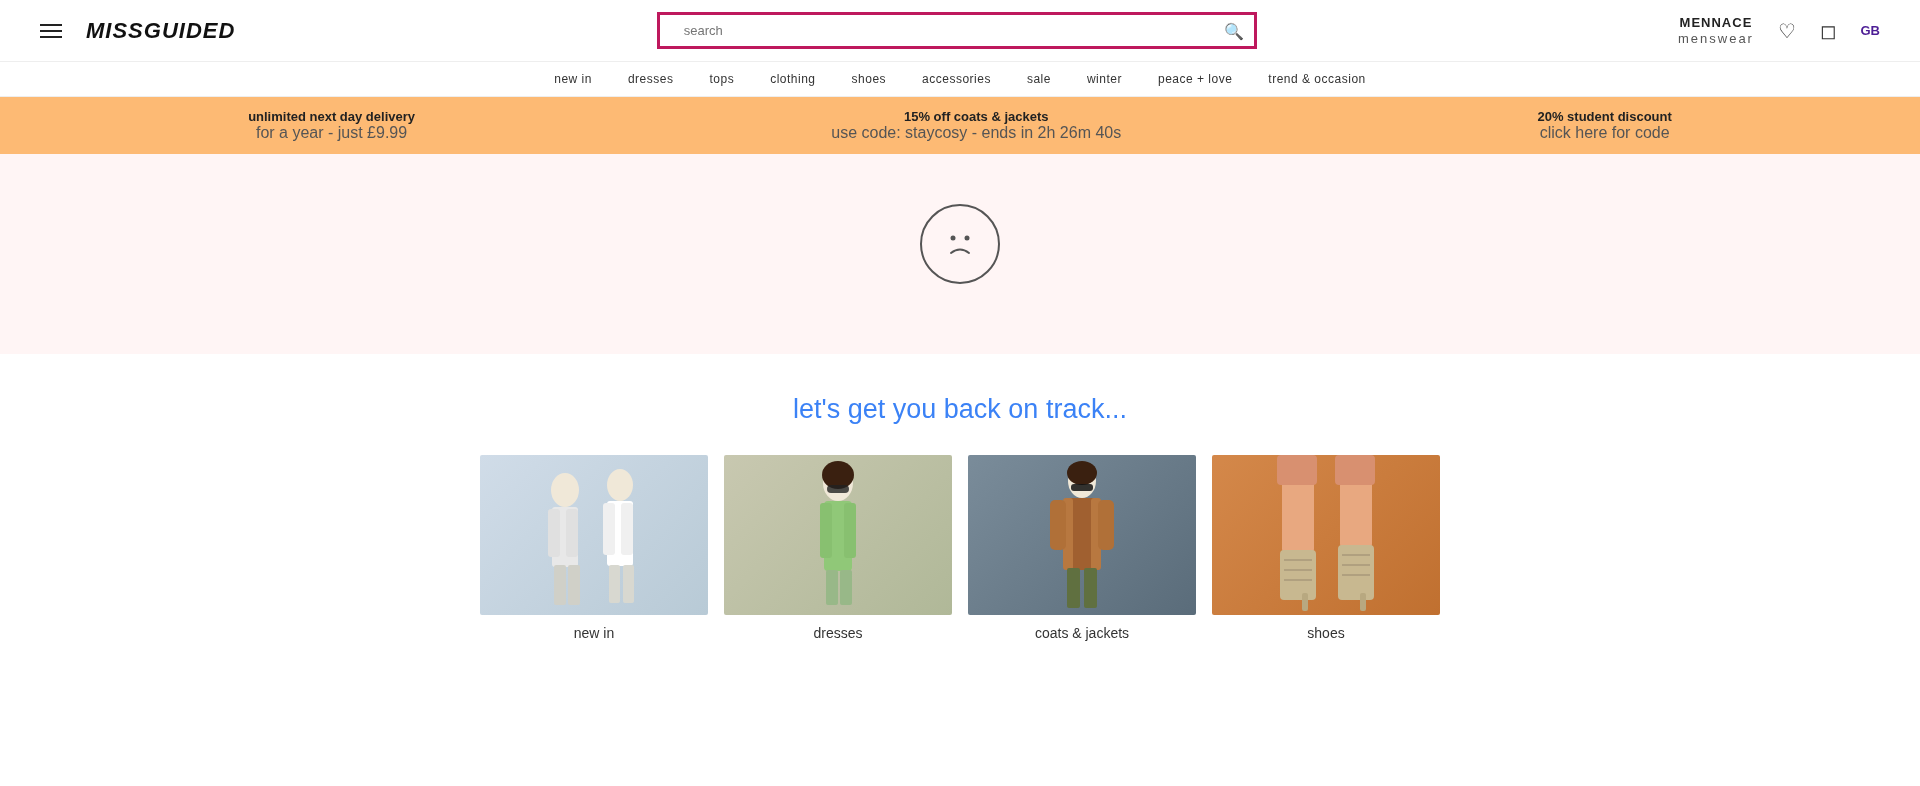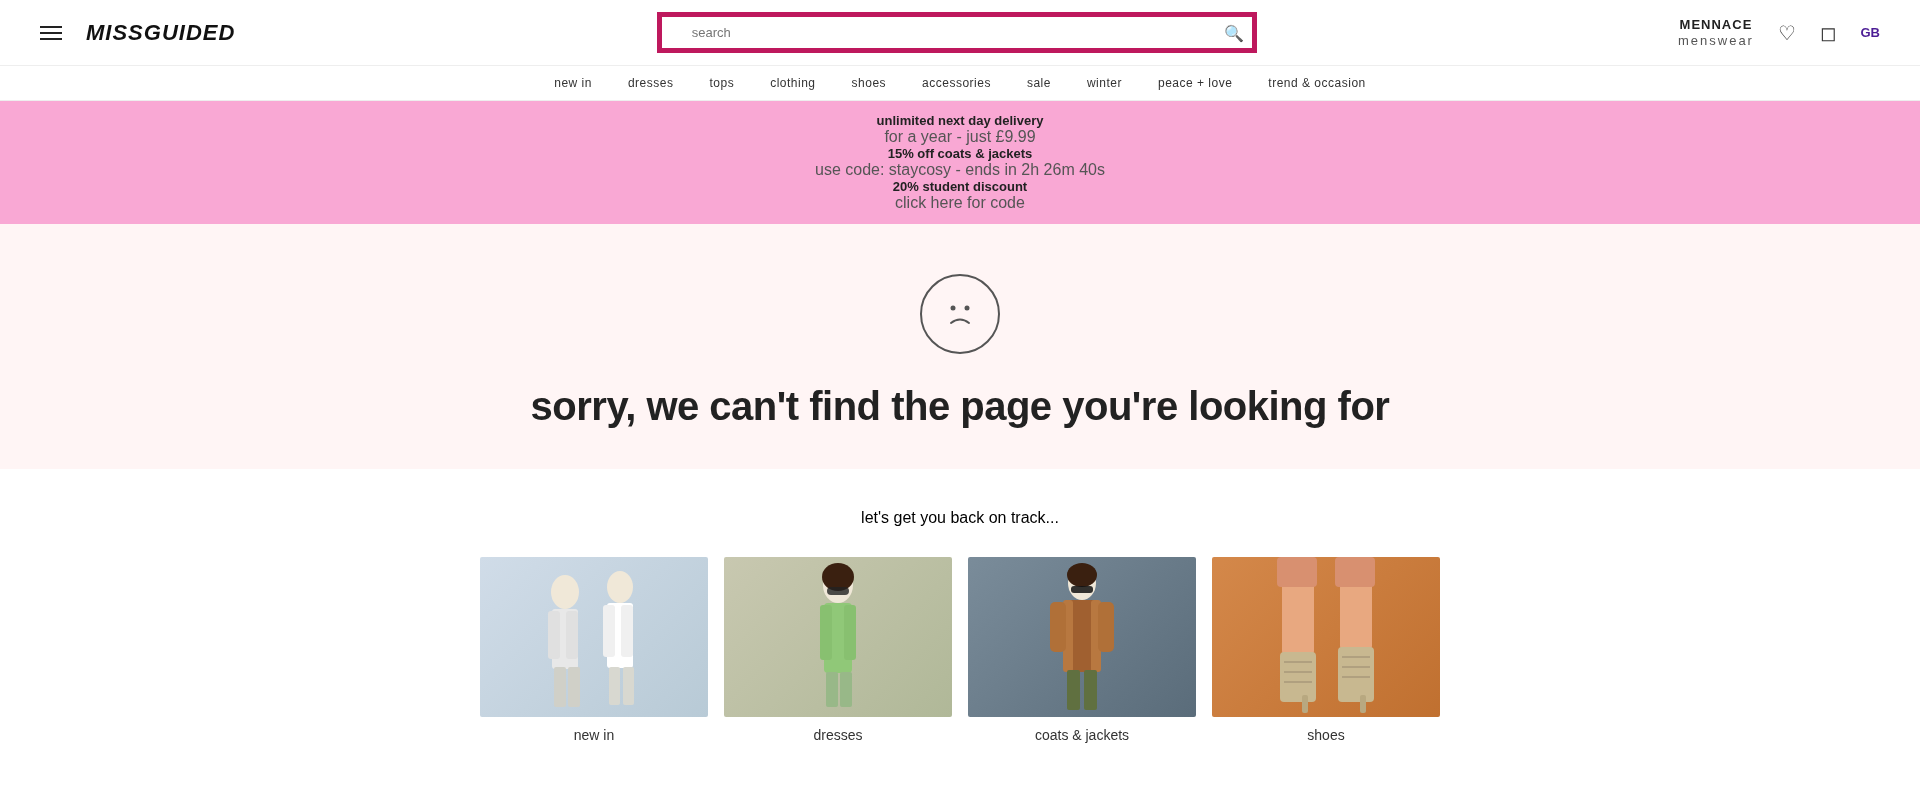--- a/index.html
+++ b/index.html
@@ -39,22 +39,22 @@
       font-style: italic;
     }
     .search-container {
       flex: 1;
       max-width: 600px;
       margin: 0 40px;
       position: relative;
     }
     .search-input {
       width: 100%;
-      border: 5px solid #be185d;
-      padding: 8px 40px 8px 30px;
+      border: 3px solid #be185d;
+      padding: 8px 40px 8px 24px;
       font-size: 13px;
       color: #999;
       outline: none;
     }
     .search-icon {
       position: absolute;
       right: 12px;
       top: 50%;
       transform: translateY(-50%);
       color: #555;
@@ -104,26 +104,25 @@
     .nav a {
       text-decoration: none;
       font-size: 12px;
       color: #333;
       letter-spacing: 0.5px;
       text-transform: lowercase;
     }
 
     
     .promo-banner {
-      background: #f9a8d4;
+      background: #fdba74;
       display: flex;
       justify-content: space-around;
       align-items: center;
       padding: 12px 40px;
-      flex-direction: column;
     }
     .promo-item {
       text-align: center;
     }
     .promo-item .promo-title {
       font-size: 13px;
       font-weight: bold;
       color: #222;
     }
     .promo-item .promo-sub {
@@ -162,22 +161,22 @@
     }
 
     
     .track-section {
       padding: 40px 40px 60px;
       display: flex;
       flex-direction: column;
       align-items: center;
     }
     .track-title {
-      font-size: 16px;
-      color: #000000;
+      font-size: 27px;
+      color: #3b82f6;
       margin-bottom: 30px;
     }
     .categories-grid {
       display: flex;
       gap: 16px;
       justify-content: center;
     }
     .category-item {
       display: flex;
       flex-direction: column;
@@ -264,21 +263,20 @@
 <div class="error-section">
   <div class="sad-face">
     <svg viewBox="0 0 48 48" fill="none" xmlns="http://www.w3.org/2000/svg">
 
       <circle cx="17" cy="18" r="2.5" fill="#555"></circle>
       <circle cx="31" cy="18" r="2.5" fill="#555"></circle>
 
       <path d="M15 33 Q24 26 33 33" stroke="#555" stroke-width="2" fill="none" stroke-linecap="round"></path>
     </svg>
   </div>
-  <div class="error-message">sorry, we can't find the page you're looking for</div>
 </div>
 
 <div class="track-section">
   <div class="track-title">let's get you back on track...</div>
   <div class="categories-grid">
 
     <div class="category-item">
       <div class="category-img cat-new-in">
         <svg width="228" height="160" viewBox="0 0 228 160" xmlns="http://www.w3.org/2000/svg">
 

